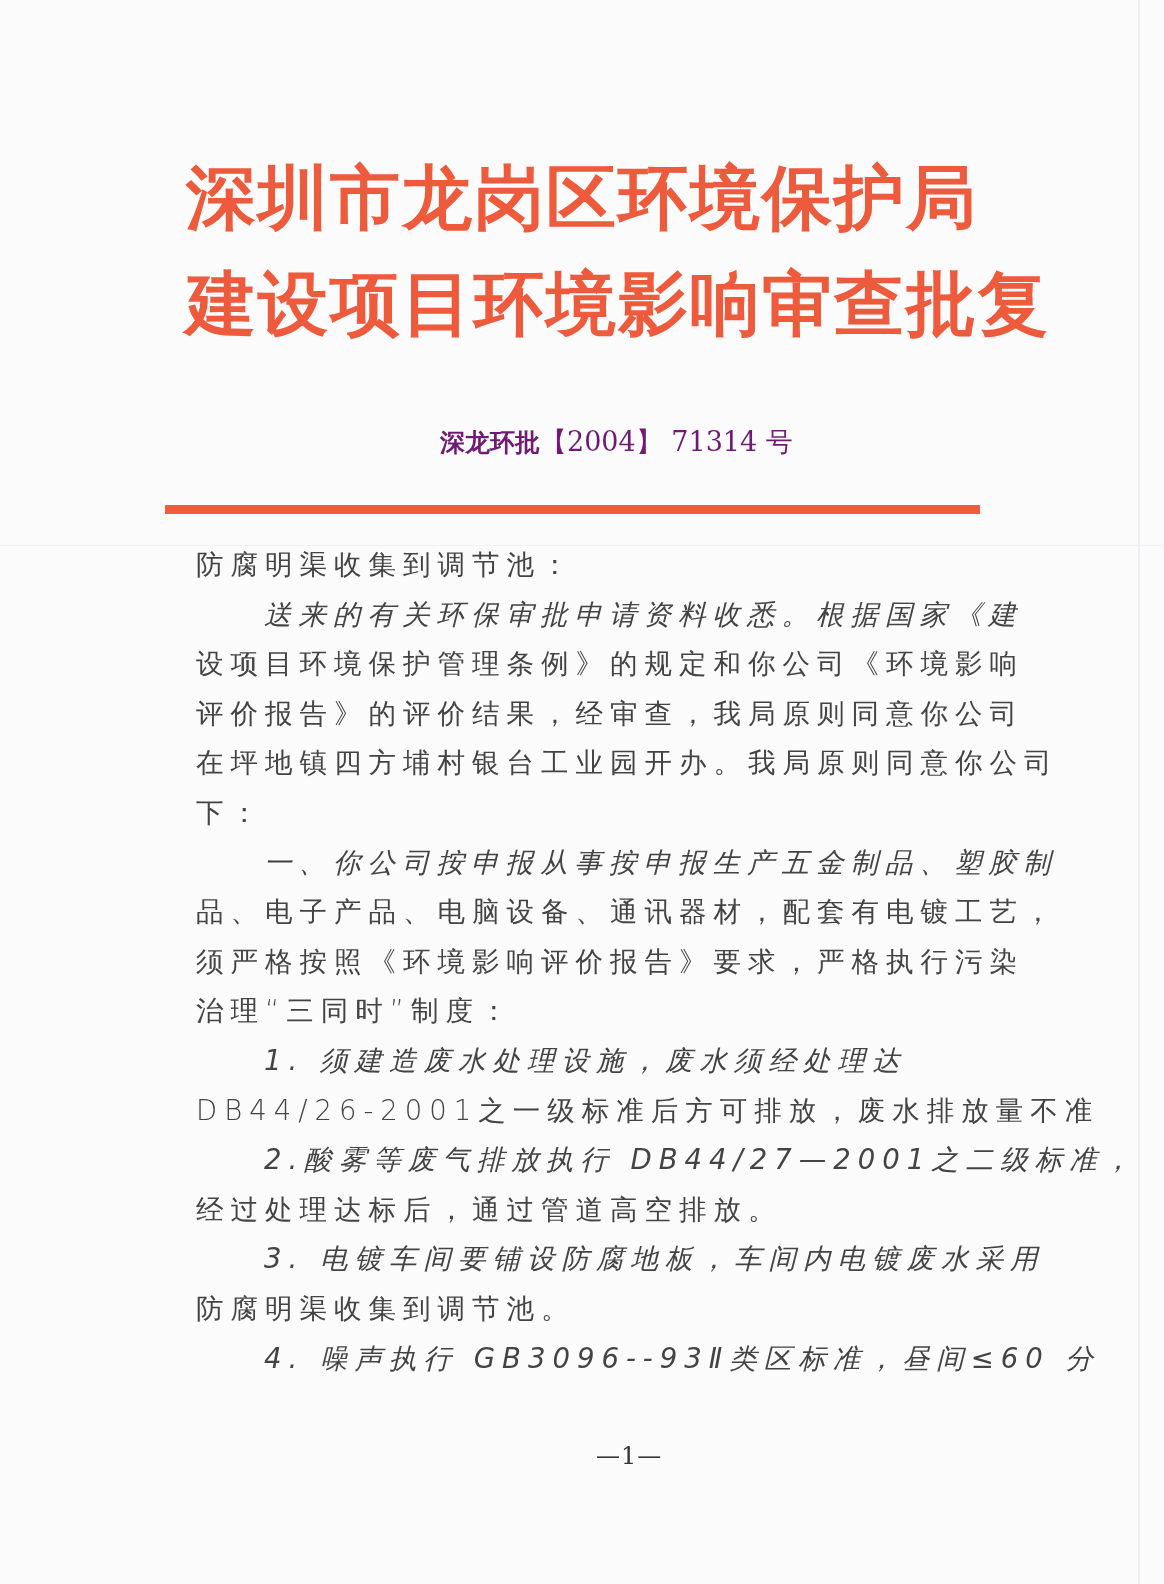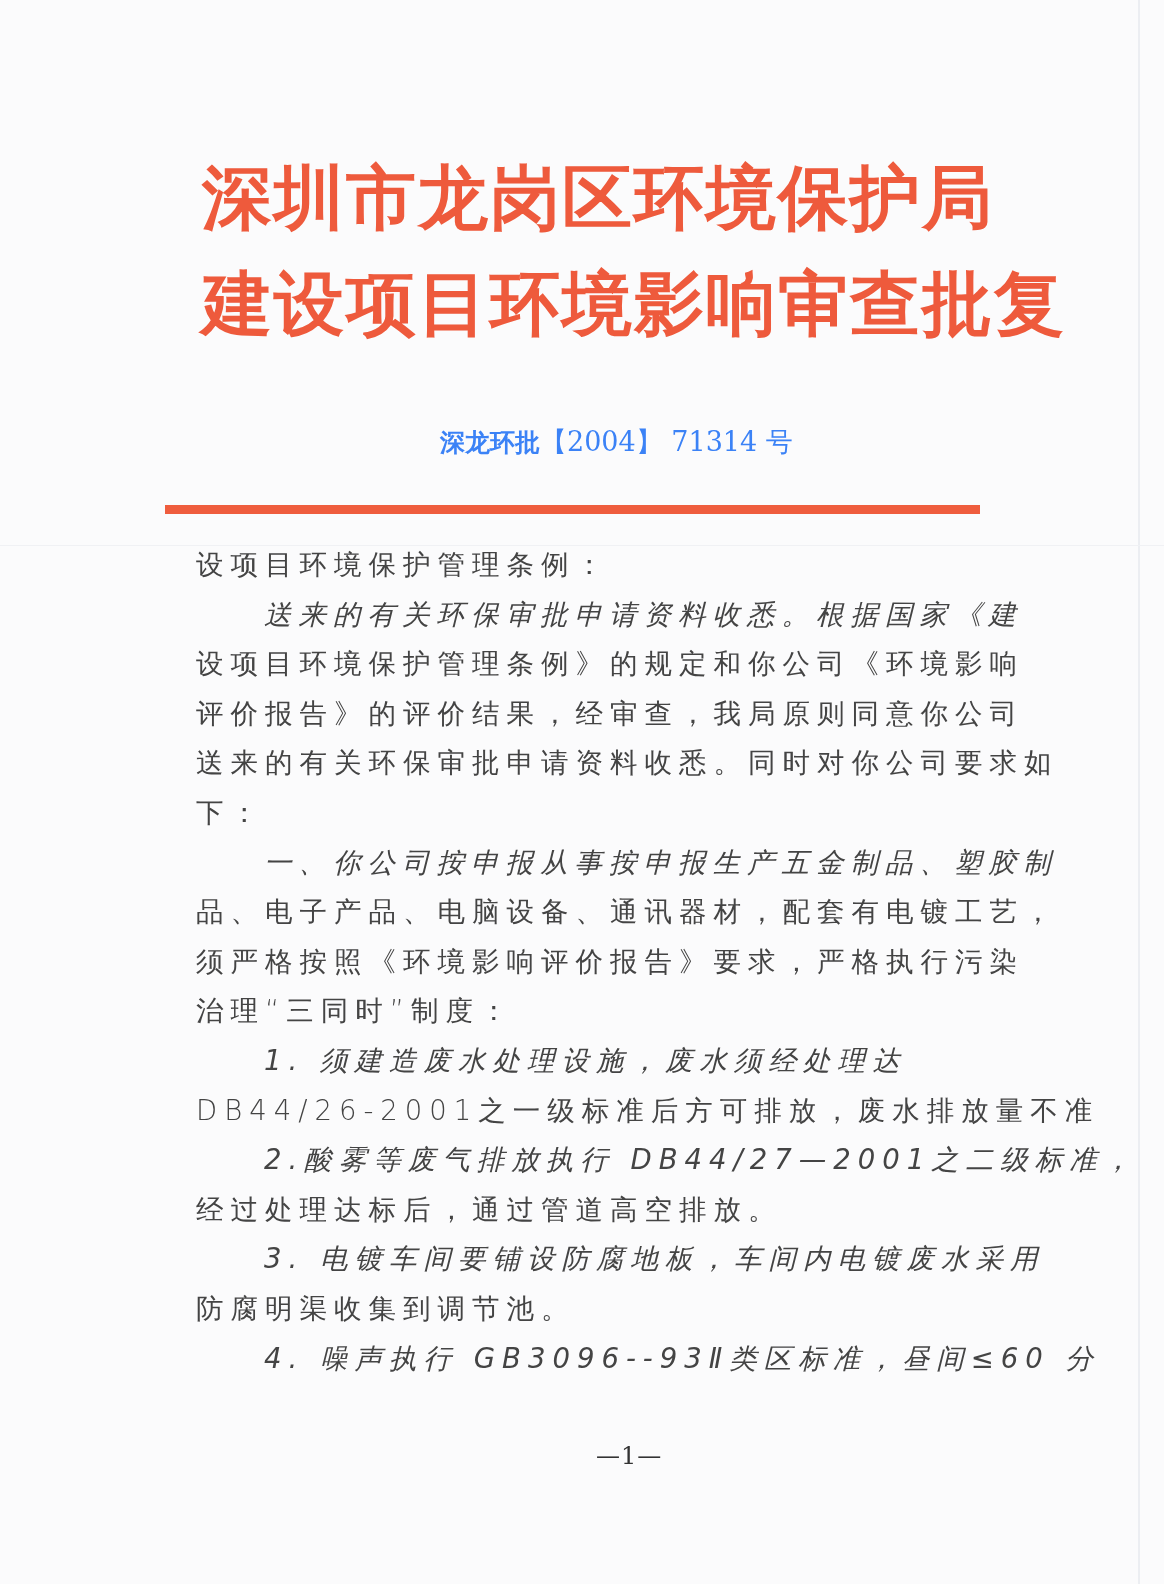--- a/index.html
+++ b/index.html
@@ -5,26 +5,26 @@
   html, body { margin:0; padding:0; }
   body {
     width:1164px; height:1584px; background:#fbfbfc; position:relative; overflow:hidden;
     font-family: "DejaVu Serif", "Liberation Serif", serif; color:#3a3a3a;
   }
   .fold-v { position:absolute; left:1138px; top:0; width:2px; height:1584px; background:#eceef2; }
   .fold-h { position:absolute; left:0; top:545px; width:1164px; height:1px; background:#f0f1f4; }
   .title {
     position:absolute; left:186px; width:790px; color:#ee5a3c;
     font-family: "DejaVu Serif", serif; font-weight:bold; font-size:70px;
-    letter-spacing:2px; white-space:nowrap; line-height:1;margin-left:16px;
+    letter-spacing:2px; white-space:nowrap; line-height:1;
   }
   .title.t1 { top:163px; }
   .title.t2 { top:270px;font-family:Liberation Serif, serif; }
   .docnum {
-    position:absolute; top:424px; left:440px; font-size:27px; color:#3b82f6; white-space:nowrap;
+    position:absolute; top:424px; left:440px; font-size:27px; color:#701a75; white-space:nowrap;
   }
   .docnum .pre { font-weight:bold; font-family:"DejaVu Sans", sans-serif; font-size:25px; }
   .rule { position:absolute; left:165px; top:505px; width:815px; height:9px; background:#ef5d3e; }
   .body {
     position:absolute; left:196px; top:540px; width:850px;
     font-size:27.5px; line-height:49.6px; letter-spacing:7px; color:#444;
     font-family: "DejaVu Sans", sans-serif; font-weight:300;
   }
   .line { white-space:nowrap; display:block; }
   .indent { padding-left:68px;font-style:italic; }
@@ -43,25 +43,25 @@
 
 <div class="docnum">
   <span class="pre">深龙环批</span><span>【2004】</span>
   <span>71314</span>
   <span>号</span>
 </div>
 
 <div class="rule"></div>
 
 <div class="body">
-  <span class="line">设项目环境保护管理条例：</span>
+  <span class="line">防腐明渠收集到调节池：</span>
   <span class="line indent">送来的有关环保审批申请资料收悉。根据国家《建</span>
   <span class="line">设项目环境保护管理条例》的规定和你公司《环境影响</span>
   <span class="line">评价报告》的评价结果，经审查，我局原则同意你公司</span>
-  <span class="line">送来的有关环保审批申请资料收悉。同时对你公司要求如</span>
+  <span class="line">在坪地镇四方埔村银台工业园开办。我局原则同意你公司</span>
   <span class="line">下：</span>
   <span class="line indent">一、你公司按申报从事按申报生产五金制品、塑胶制</span>
   <span class="line">品、电子产品、电脑设备、通讯器材，配套有电镀工艺，</span>
   <span class="line">须严格按照《环境影响评价报告》要求，严格执行污染</span>
   <span class="line">治理“三同时”制度：</span>
   <span class="line indent">1. 须建造废水处理设施，废水须经处理达</span>
   <span class="line">DB44/26-2001之一级标准后方可排放，废水排放量不准</span>
   <span class="line indent">2.酸雾等废气排放执行 DB44/27—2001之二级标准，</span>
   <span class="line">经过处理达标后，通过管道高空排放。</span>
   <span class="line indent">3. 电镀车间要铺设防腐地板，车间内电镀废水采用</span>

